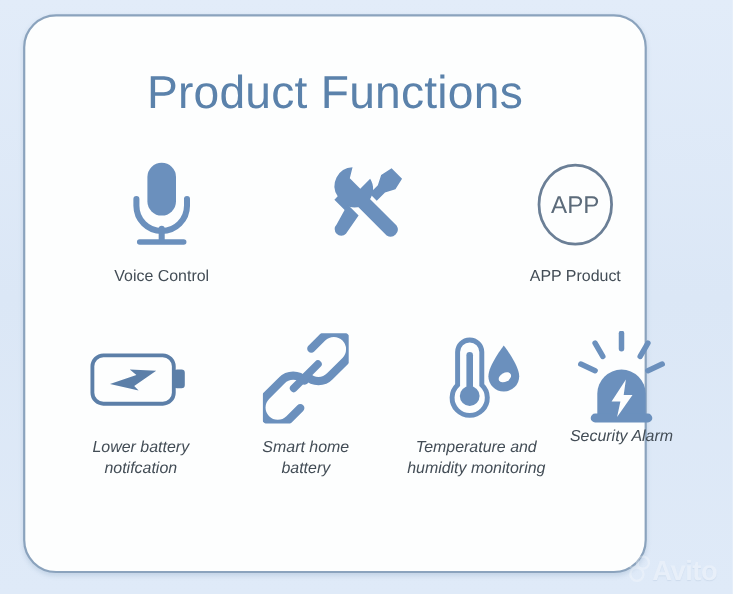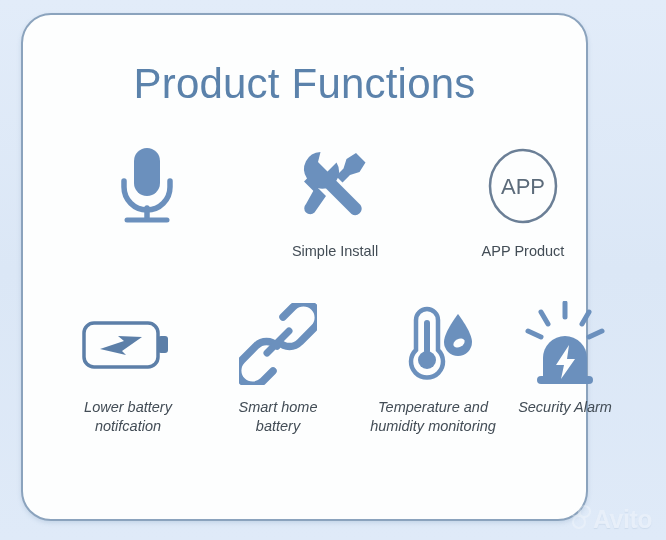--- a/index.html
+++ b/index.html
@@ -89,21 +89,21 @@
     color: #434d56;
     font-family: "Liberation Sans", sans-serif;
     white-space: pre-line;
   }
 
   .label-wide {
     width: 150px;
   }
 
   .cell-security .label {
-    margin-top: 10px;
+    margin-top: 0;
   }
 
   .cell-temp .label {
     width: 160px;
   }
 
   .watermark {
     position: absolute;
     right: 14px;
     bottom: 6px;
@@ -149,34 +149,34 @@
 
         <div class="cell cell-voice">
           <div class="icon-box">
             <svg width="76" height="84" viewBox="0 0 76 84">
               <rect x="25" y="4" width="26" height="48" rx="13" fill="#6b90bd"></rect>
               <path d="M15 37 v6 a23 23 0 0 0 46 0 v-6" fill="none" stroke="#6b90bd" stroke-width="5.5" stroke-linecap="round"></path>
               <line x1="38" y1="64" x2="38" y2="75" stroke="#6b90bd" stroke-width="5.5" stroke-linecap="round"></line>
               <line x1="18" y1="76" x2="58" y2="76" stroke="#6b90bd" stroke-width="5" stroke-linecap="round"></line>
             </svg>
           </div>
+          <div class="label">Voice Control</div>
         </div>
 
         <div class="cell cell-install">
           <div class="icon-box">
             <svg width="84" height="84" viewBox="0 0 84 84">
               <g fill="#6b90bd">
                 <path d="M27.5 8 a17 17 0 0 0 -13.5 26.5 l-3 3 l10 10 l3.5 -3.5 a17 17 0 0 0 19 -25.5 l-9 9 l-9.5 -9.5 z
                          M22.5 34 l36 36 a6.5 6.5 0 0 0 9 -9 l-36 -36 z"></path>
                 <path d="M66 9 l-9.5 6 l-3 9.5 l-7.5 7.5 l6.5 6.5 l7.5 -7.5 l9.5 -3 l6 -9.5 z" transform="translate(-3,0)"></path>
                 <path d="M31 50 l-10 -10 l-10 18 a6 6 0 0 0 8.5 8.5 z" transform="translate(2,2)"></path>
               </g>
             </svg>
           </div>
-          <div class="label">Simple Install</div>
         </div>
 
         <div class="cell cell-app">
           <div class="icon-box">
             <svg width="80" height="82" viewBox="0 0 80 82">
               <ellipse cx="40" cy="41" rx="33" ry="36" fill="none" stroke="#6b7f96" stroke-width="2.5"></ellipse>
               <text x="40" y="49" text-anchor="middle" font-family="Liberation Sans, sans-serif" font-size="22" fill="#5c6b7a">APP</text>
             </svg>
           </div>
           <div class="label">APP Product</div>

